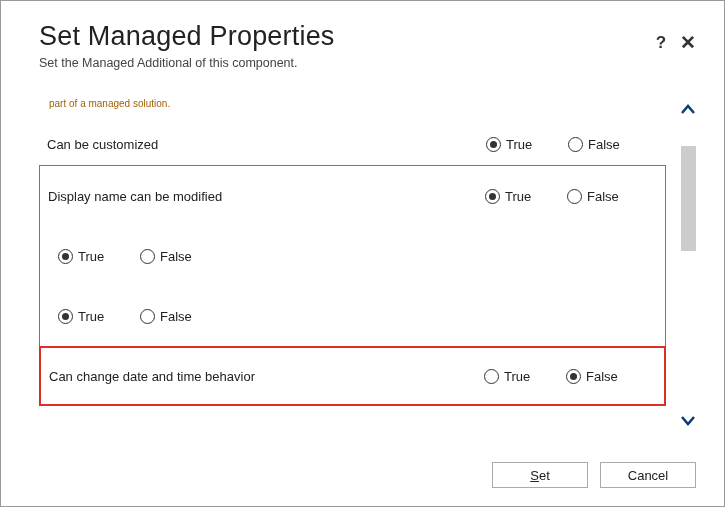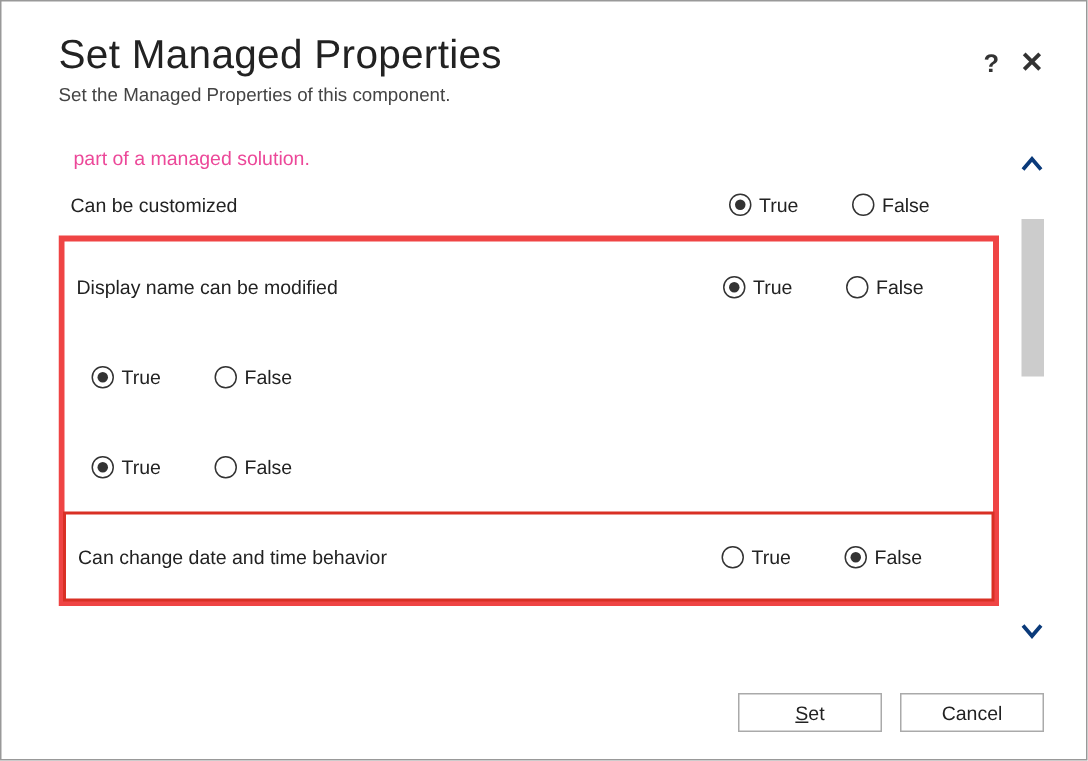--- a/index.html
+++ b/index.html
@@ -57,24 +57,24 @@
     }
     .content {
       position: absolute;
       left: 0;
       right: 30px;
       top: 0;
       bottom: 0;
       padding-top: 10px;
     }
     .truncated-text {
-      font-size: 13px;
-      color: #ec4899;
+      font-size: 10px;
+      color: #a16207;
       margin-left: 10px;
-      margin-bottom: 6px;
+      margin-bottom: 18px;
       white-space: pre;
     }
     .row {
       display: flex;
       align-items: center;
       padding: 0 8px;
       height: 34px;
       font-size: 13px;
       color: #222;
     }
@@ -109,21 +109,21 @@
       flex-shrink: 0;
     }
     .radio-btn.selected::after {
       content: "";
       width: 7px;
       height: 7px;
       background: #333;
       border-radius: 50%;
     }
     .inner-box {
-      border: 4px solid #ef4444;
+      border: 1px solid #ef4444;
       margin-top: 4px;
     }
     .inner-box .row {
       height: 60px;
       padding-left: 8px;
     }
     .highlight {
       border: 2px solid #d93025;
       margin: 0 -1px -1px -1px;
       gap: 38px;
@@ -180,21 +180,21 @@
 
   <div class="header">
     <div>
       <div class="title">Set Managed Properties</div>
     </div>
     <div class="header-icons">
       <span class="help-icon">?</span>
       <span class="close-icon">✕</span>
     </div>
   </div>
-  <div class="subtitle">Set the Managed Properties of this component.</div>
+  <div class="subtitle">Set the Managed Additional of this component.</div>
 
   <div class="scroll-area">
     <div class="content">
 
       <div class="truncated-text">part of a managed solution.</div>
 
       <div class="row">
         <span class="row-label">Can be customized</span>
         <div class="radio-group">
           <label class="radio-opt">

